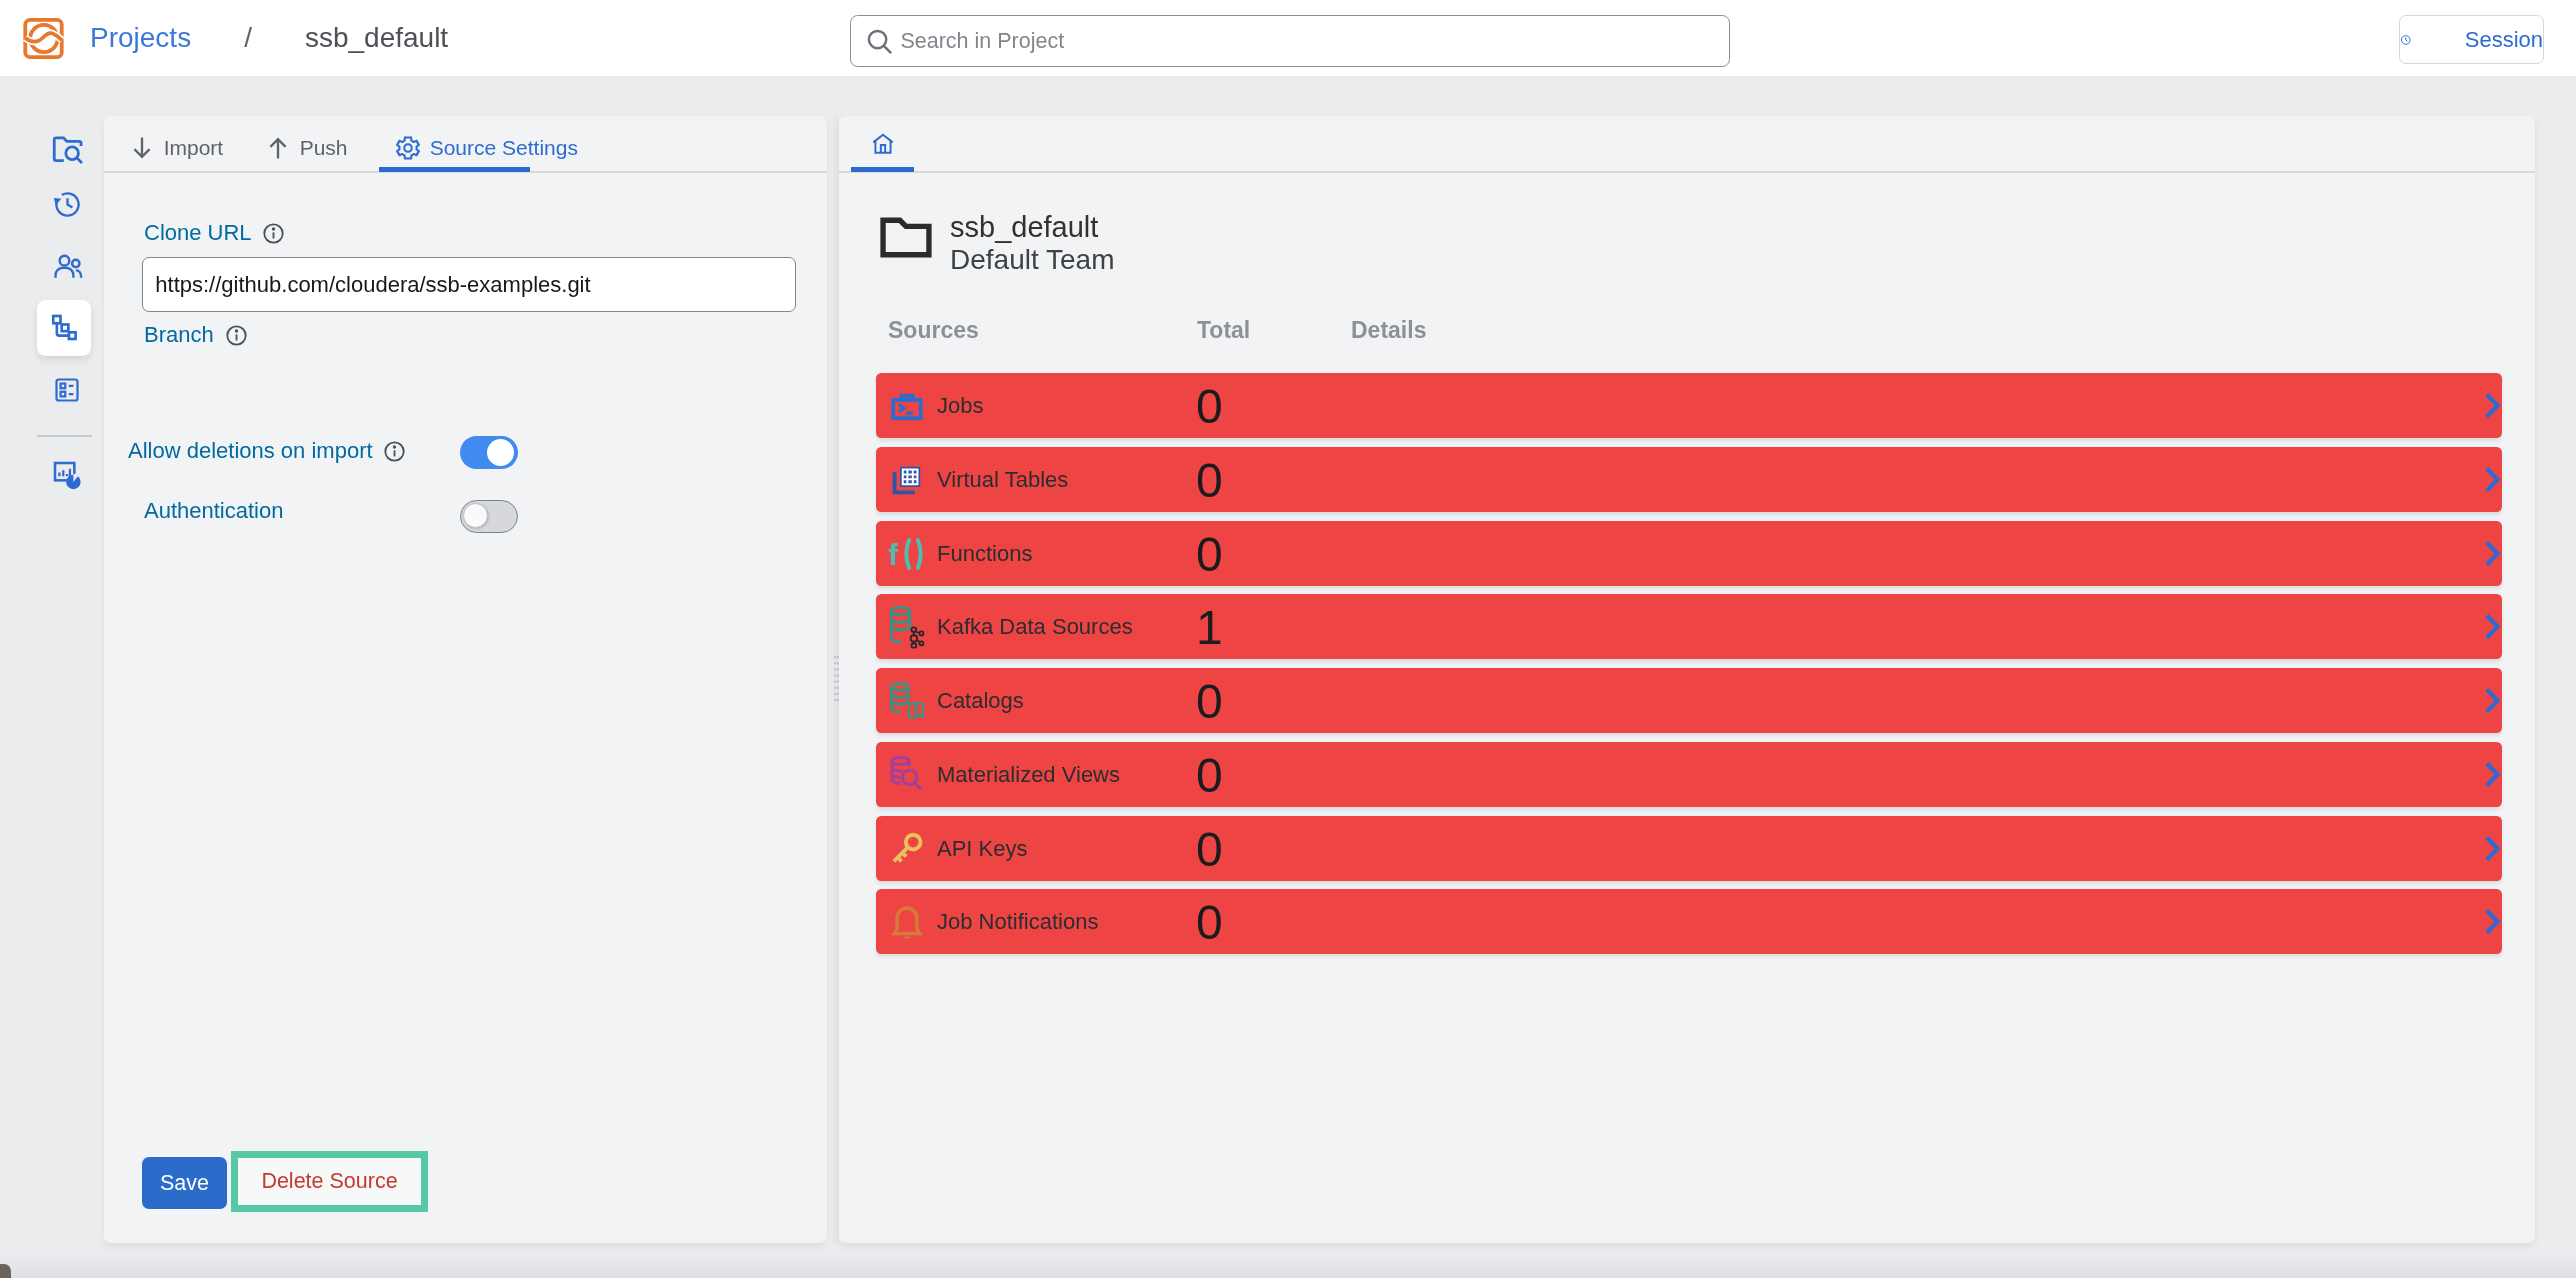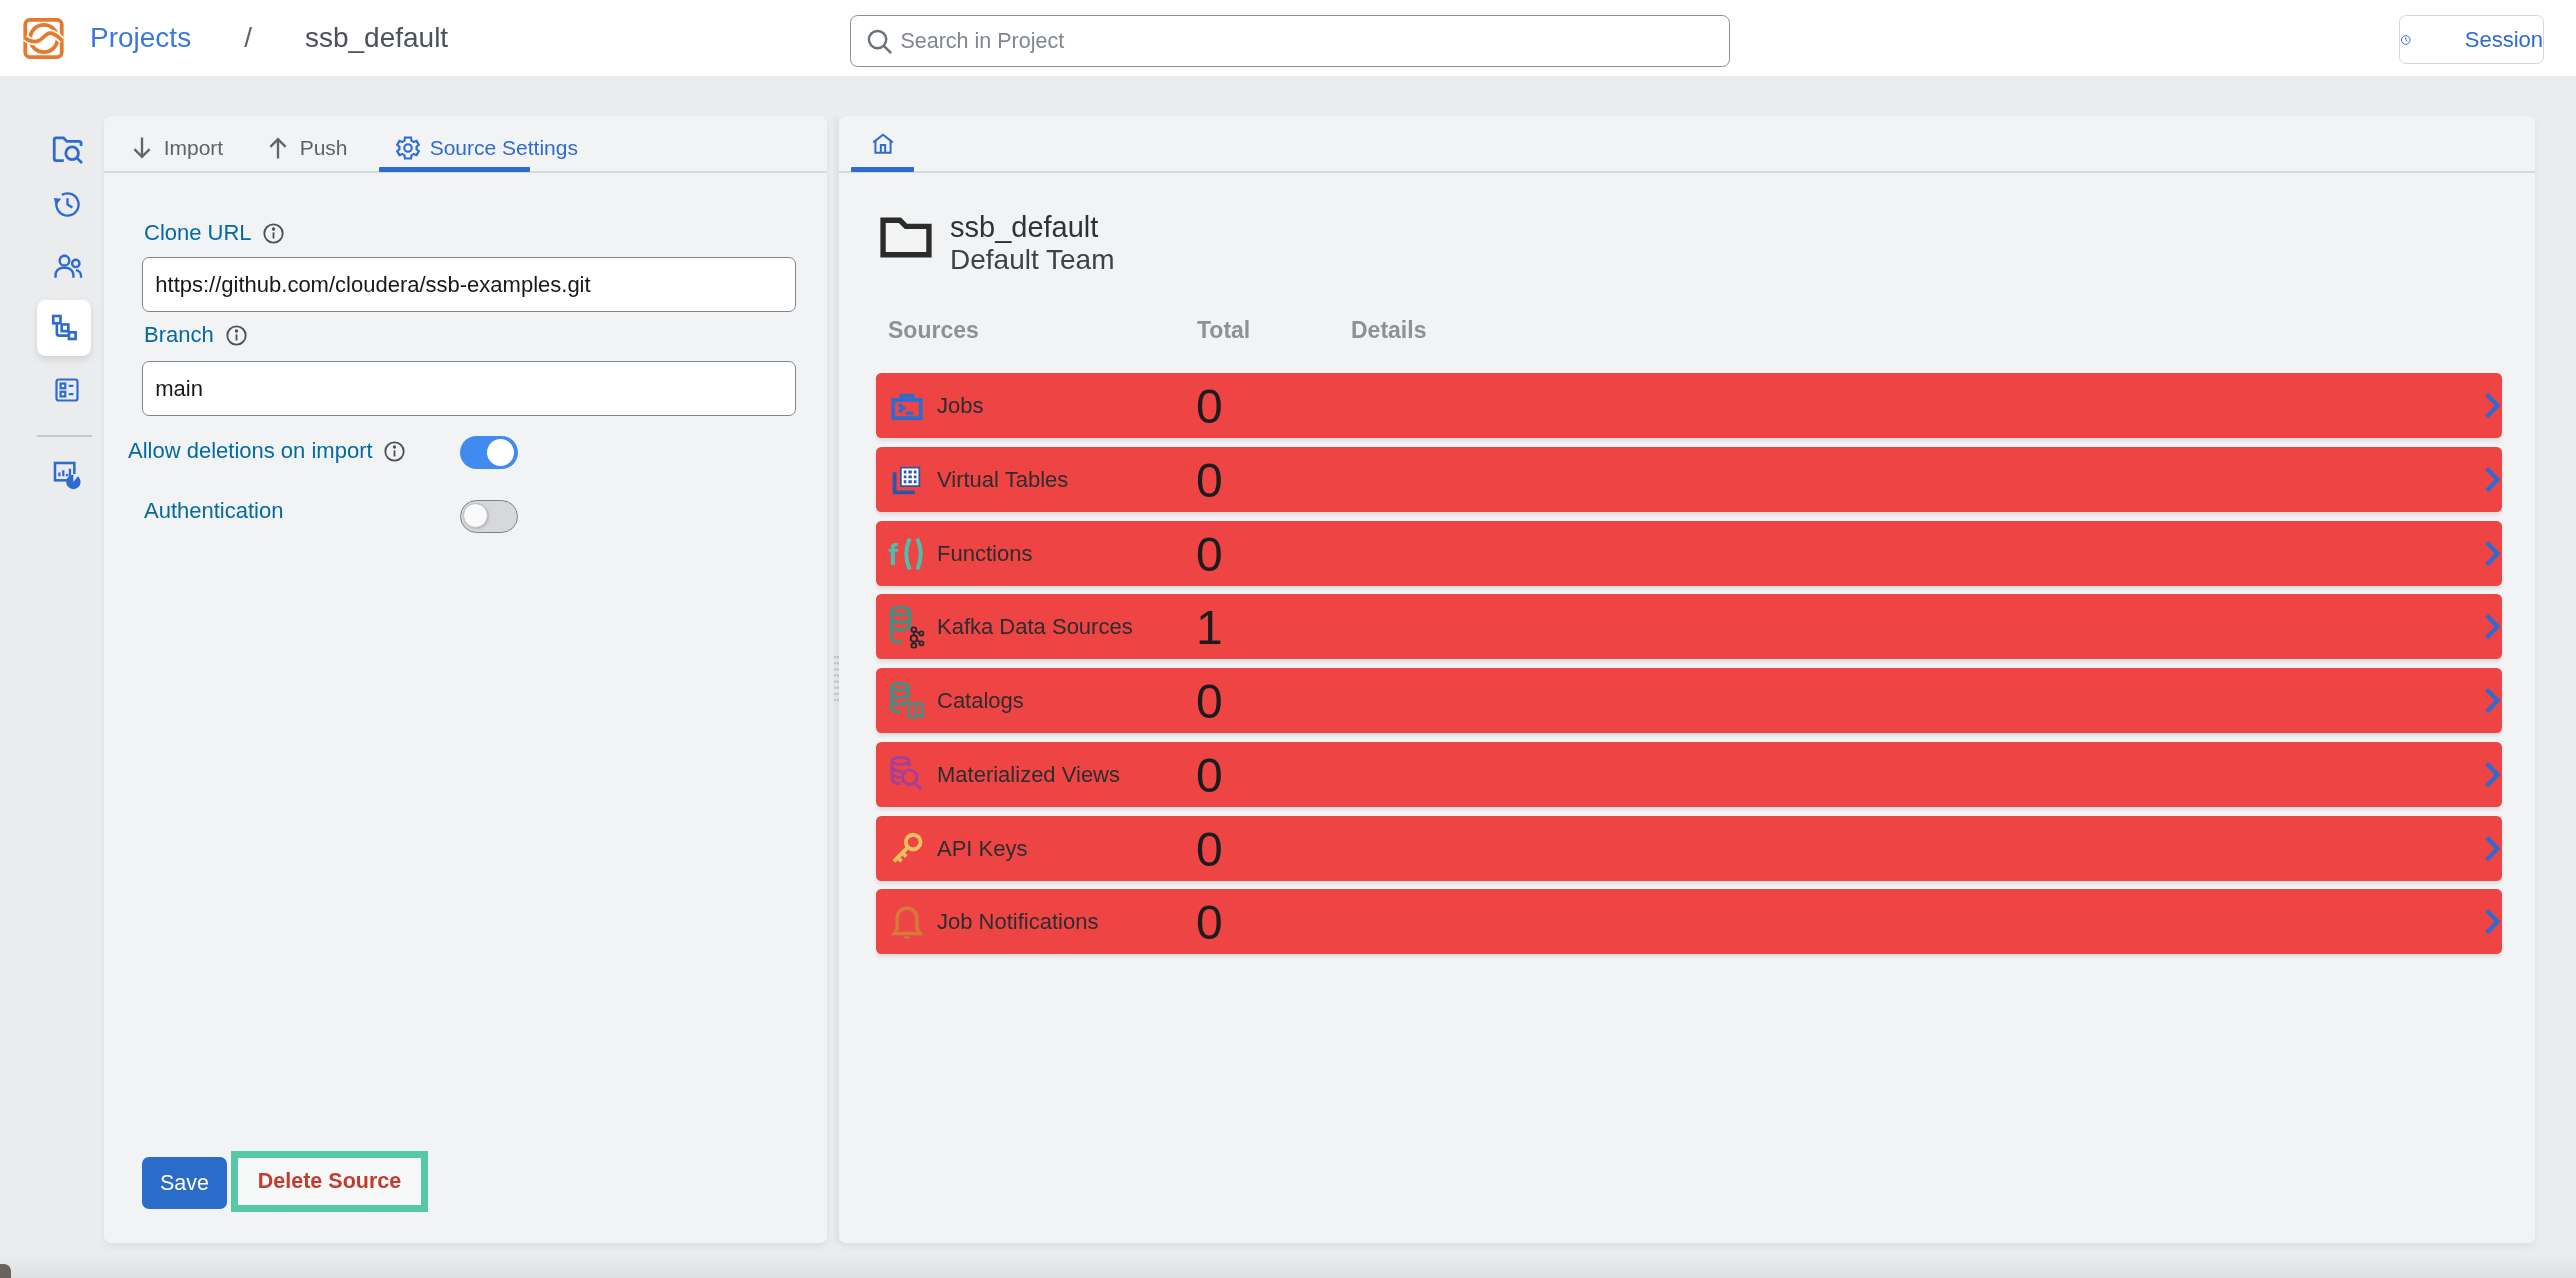--- a/index.html
+++ b/index.html
@@ -39,21 +39,21 @@
 .inp { position:absolute; left:38px; width:654px; height:55px; background:#fff; border:1.5px solid #7f868c; border-radius:7px; font-size:22px; color:#17181a; display:flex; align-items:center; padding-left:12.3px; }
 
 .switch { position:absolute; width:58px; height:33px; border-radius:17px; }
 .switch.on { background:#418af0; }
 .switch.on .knob { position:absolute; right:3.8px; top:3.1px; width:27px; height:27px; background:#fff; border-radius:50%; }
 .switch.off { background:#d7d8db; border:1.9px solid #7b828a; }
 .switch.off .knob { position:absolute; left:1.5px; top:1.9px; width:25px; height:25px; background:#fafafa; border-radius:50%; border:0.8px solid #b9bec3; box-shadow:0.8px 0.8px 2.3px rgba(0,0,0,0.18); }
 
 #savebtn { position:absolute; left:38px; top:1041px; width:85px; height:52px; background:#2b6ccb; color:#fff; font-size:21.5px; border-radius:7px; display:flex; align-items:center; justify-content:center; }
 #delwrap { position:absolute; left:127px; top:1035px; width:197px; height:61px; border:7.7px solid #56c8a6; background:#f7f8f8; display:flex; align-items:center; justify-content:center; }
-#delwrap span { color:#c23b2e; font-size:21.5px; white-space:nowrap;font-weight:bold; }
+#delwrap span { color:#c23b2e; font-size:21.5px; white-space:nowrap; }
 
 
 #handle { position:absolute; left:833px; top:116px; width:6.1px; height:1127px; background:#e6e7e9; }
 #dots { position:absolute; left:834px; top:656px; width:5.4px; height:46px; }
 
 
 #fold { position:absolute; left:41px; top:101px; }
 #title1 { position:absolute; left:111px; top:95px; font-size:29px; color:#2f3133; }
 #title2 { position:absolute; left:111px; top:128px; font-size:28px; color:#3f4245; }
 .th { position:absolute; top:201px; font-size:23px; font-weight:bold; color:#8d9196; }
@@ -169,21 +169,20 @@
   </div>
   <div class="inp" style="top:141px;">https://github.com/cloudera/ssb-examples.git</div>
 
   <div class="lbl" style="left:40px; top:206px;">Branch
     <svg width="23" height="23" viewBox="0 0 24 24" fill="none" stroke="#4c5156" stroke-width="1.9">
         <circle cx="12" cy="12" r="9.6"></circle>
         <path d="M12 10.8 v6.4"></path>
         <circle cx="12" cy="7.3" r="0.8" fill="#4c5156"></circle>
       </svg>
   </div>
-  <div class="inp" style="top:245px;">main</div>
 
   <div class="lbl" style="left:24px; top:322px;">Allow deletions on import
     <svg width="23" height="23" viewBox="0 0 24 24" fill="none" stroke="#4c5156" stroke-width="1.9">
         <circle cx="12" cy="12" r="9.6"></circle>
         <path d="M12 10.8 v6.4"></path>
         <circle cx="12" cy="7.3" r="0.8" fill="#4c5156"></circle>
       </svg>
   </div>
   <div class="switch on" style="left:356px; top:320px;">
       <div class="knob"></div>

